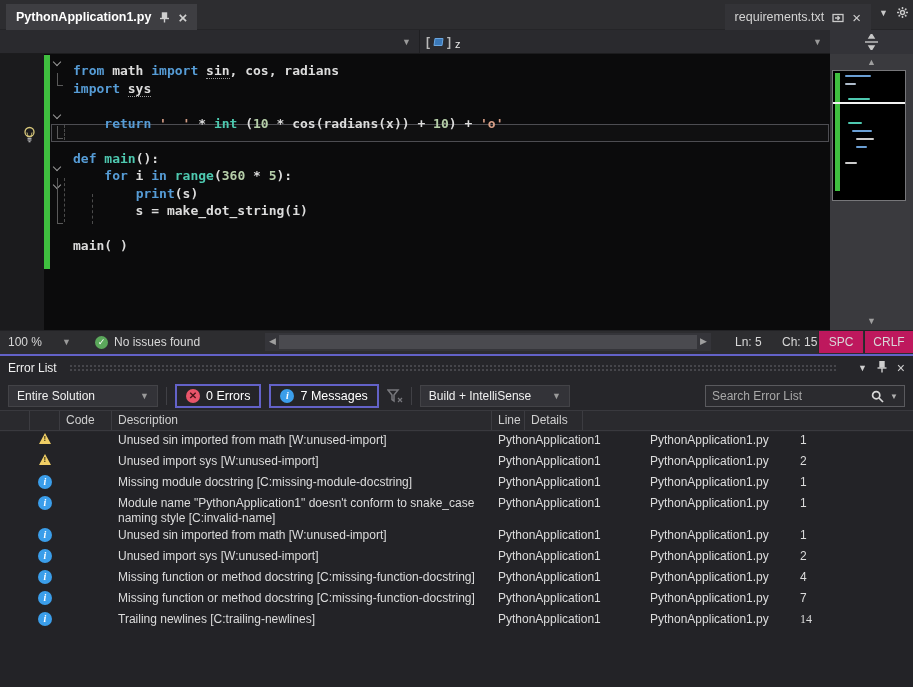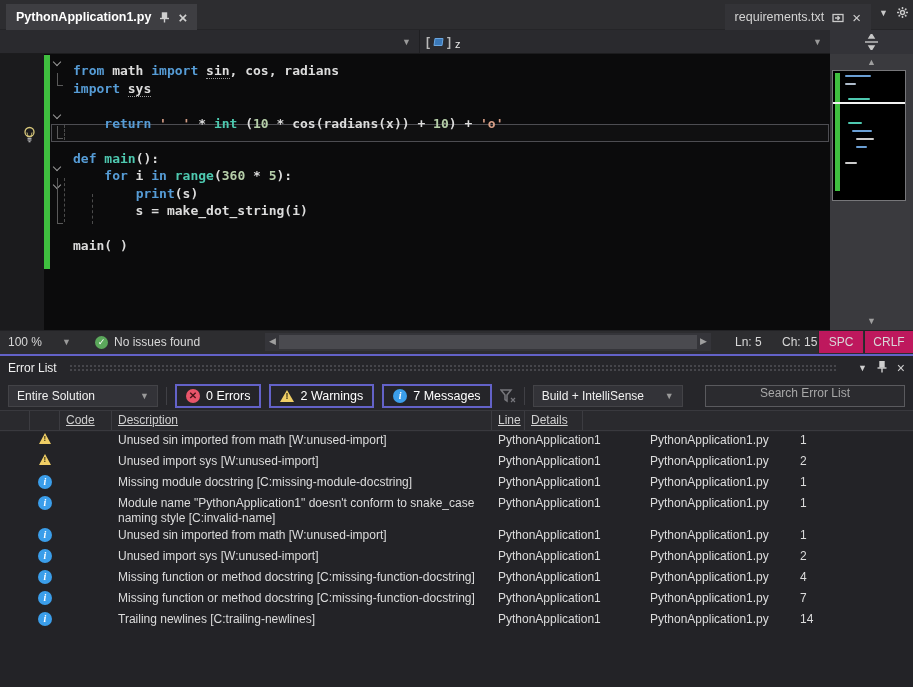--- a/index.html
+++ b/index.html
@@ -72,25 +72,25 @@
   .combo .chev { color:#9a9a9a; font-size:9px; margin-left:auto; }
   #combo-scope { width:150px; }
   #combo-source { width:150px; }
   .vsep { width:1px; height:18px; background:#404045; }
   .filter-btn { height:24px; border:2px solid #6362c8; background:#252529; color:#ffffff; display:flex; align-items:center; gap:6px; padding:0 9px; font-size:12.5px; }
   .ic-circle { width:14px; height:14px; border-radius:50%; text-align:center; font-size:10px; line-height:14px; font-weight:bold; display:inline-block; }
   .ic-err { background:#e9556a; color:#471318; }
   .ic-info { background:#3b9eea; color:#ffffff; font-style:italic; font-family:"Liberation Serif", serif; }
   .tri { position:relative; width:0; height:0; border-left:7px solid transparent; border-right:7px solid transparent; border-bottom:12px solid #f0ce65; display:inline-block; }
   .tri::after { content:"!"; position:absolute; left:-2px; top:1px; color:#3a3214; font-size:9px; font-weight:bold; font-style:normal; }
-  #searchbox { margin-left:auto; width:200px; height:22px; background:#2b2b2f; border:1px solid #5a5a5e; display:flex; align-items:center; padding:0 6px; gap:6px; color:#a8a8a8;flex-direction:column; }
+  #searchbox { margin-left:auto; width:200px; height:22px; background:#2b2b2f; border:1px solid #5a5a5e; display:flex; align-items:center; padding:0 6px; gap:6px; color:#a8a8a8; }
   #searchbox .ph { flex:1; font-size:12px; }
 
   
-  #tablehead { position:absolute; left:0; top:54px; width:100%; height:21px; background:#2a2a2e; border-top:1px solid #39393e; border-bottom:1px solid #39393e; display:flex; font-size:12px; color:#cfcfcf;text-decoration:underline; }
+  #tablehead { position:absolute; left:0; top:54px; width:100%; height:21px; background:#2a2a2e; border-top:1px solid #39393e; border-bottom:1px solid #39393e; display:flex; font-size:12px; color:#cfcfcf; }
   #tablehead .hc { border-right:1px solid #3c3c41; padding:2px 6px; white-space:nowrap; overflow:hidden; }
   #tbody { position:absolute; left:0; top:76px; width:100%; bottom:0; background:#232327; overflow:hidden; }
   .erow { display:flex; font-size:12px; color:#dcdcdc; align-items:flex-start; min-height:21px; }
   .ecell { padding:1px 6px; overflow:hidden; white-space:nowrap; }
   .ecell.wrap { white-space:normal; line-height:15px; }
   .sevcell { display:flex; justify-content:center; align-items:center; }
   .tri.sm { border-left-width:6px; border-right-width:6px; border-bottom-width:11px; }
   .tri.sm::after { font-size:8px; left:-1.5px; top:1px; }
 
   .bulb-wrap { position:absolute; left:22px; top:72px; }
@@ -265,24 +265,20 @@
       <div class="combo" id="combo-scope">
         <span>Entire Solution</span>
         <span class="chev">▼</span>
       </div>
       <div class="vsep"></div>
       <button class="filter-btn">
         <span class="ic-circle ic-err">✕</span>
         <span>0 Errors</span>
       </button>
       <button class="filter-btn">
-        <span class="tri"></span>
-        <span>2 Warnings</span>
-      </button>
-      <button class="filter-btn">
         <span class="ic-circle ic-info">i</span>
         <span>7 Messages</span>
       </button>
       <svg width="16" height="14" viewBox="0 0 16 14">
           <g fill="none" stroke="#77777c" stroke-width="1.5">
             <path d="M1 1 h10 l-4 5 v6 l-2 -1.5 v-4.5 Z"></path>
             <path d="M11 9 l4 4 M15 9 l-4 4" stroke-width="1.2"></path>
           </g>
         </svg>
       <div class="vsep"></div>
@@ -409,19 +405,19 @@
         </div>
         <div class="erow">
           <div class="ecell" style="width: 30px;"></div>
           <div class="ecell sevcell" style="width: 30px;">
             <span class="ic-circle ic-info">i</span>
           </div>
           <div class="ecell" style="width: 52px;"></div>
           <div class="ecell wrap" style="width: 380px;">Trailing newlines [C:trailing-newlines]</div>
           <div class="ecell" style="width: 152px;">PythonApplication1</div>
           <div class="ecell" style="width: 150px;">PythonApplication1.py</div>
-          <div class="ecell" style="width: 33px;">14</div>
+          <div class="ecell" style="width: 33px; font-family: Liberation Serif, serif;">14</div>
           <div class="ecell" style="width: 58px;"></div>
         </div>
       </div>
   </div>
 
 </div>
 
 </body></html>

